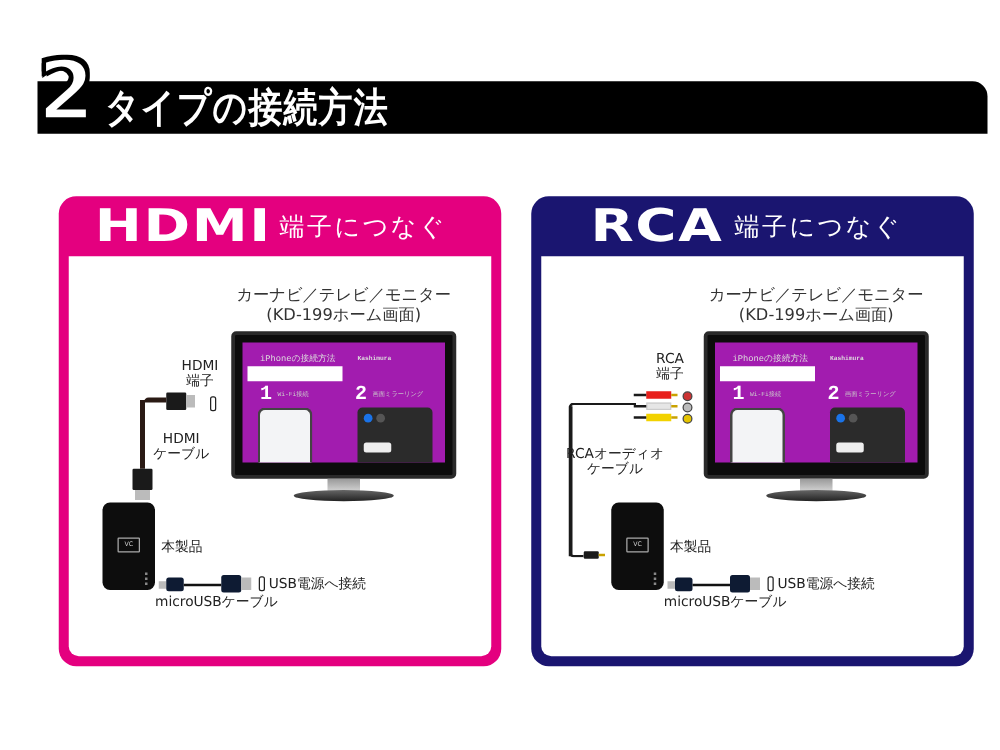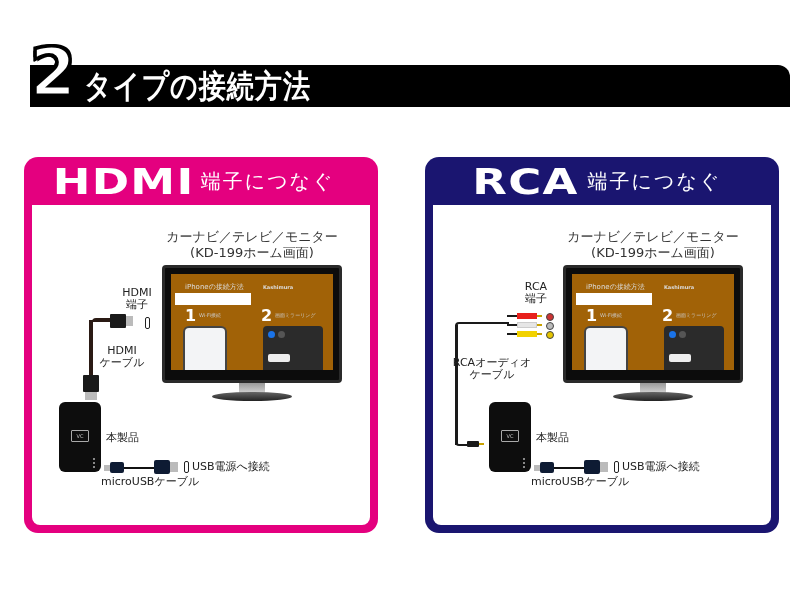--- a/index.html
+++ b/index.html
@@ -18,21 +18,21 @@
   
   .panel { top:157px; width:354px; height:376px; border-radius:14px; box-sizing:border-box; background:#fff; }
   .panel-head { left:0; top:0; width:100%; height:48px; display:flex; align-items:center; justify-content:center; gap:6px; color:#fff; }
   .panel-body { left:8px; top:48px; right:8px; bottom:8px; background:#fff; border-radius:0 0 8px 8px; }
   .brand { font-size:36px; font-weight:900; letter-spacing:1px; font-family:"DejaVu Sans",sans-serif; transform:scaleX(1.25); transform-origin:center; margin-right:14px; }
   .head-suffix { font-size:20px; font-weight:normal; letter-spacing:2px; }
 
   
   .mon-caption { text-align:center; font-size:13px; line-height:16px; color:#333; }
   .monitor { width:180px; height:118px; background:#0c0c0c; border-radius:4px; border:3px solid #2a2a2a; box-sizing:border-box; }
-  .screen { left:6px; top:6px; right:6px; bottom:10px; background:#a16207; overflow:hidden; }
+  .screen { left:6px; top:6px; right:6px; bottom:10px; background:#a21caf; overflow:hidden;font-family:Liberation Mono, monospace; }
   .scr-title { left:14px; top:8px; font-size:7px; color:#ddd; }
   .scr-brand { left:92px; top:10px; font-size:5px; color:#ddd; font-weight:bold; }
   .scr-info { left:4px; top:19px; width:76px; height:12px; background:#fff; }
   .scr-num { font-size:16px; color:#fff; font-weight:bold; }
   .scr-lbl { font-size:5px; color:#ccc; }
   .phone { width:44px; height:50px; background:#f3f4f6; border-radius:6px 6px 0 0; border:2px solid #444; border-bottom:none; box-sizing:border-box; }
   .cc { width:60px; height:50px; background:#2b2b2b; border-radius:4px 4px 0 0; }
   .cc-dot { width:7px; height:7px; border-radius:50%; background:#555; }
   .stand-neck { width:26px; height:12px; background:linear-gradient(#999,#ddd); }
   .stand-base { width:80px; height:9px; background:linear-gradient(#666,#222); border-radius:50%; }
@@ -50,21 +50,21 @@
   .usb-metal { background:#bbb; }
   .port { width:5px; height:12px; border:1.5px solid #222; border-radius:2px; box-sizing:border-box; }
 </style>
 </head>
 <body>
 
 <div class="abs title-bar"></div>
 <div class="abs title-num">2</div>
 <div class="abs title-text">タイプの接続方法</div>
 
-<div class="abs panel" style="left:24px; background:#e4007f;">
+<div class="abs panel" style="left:47px; background:#e4007f;">
   <div class="abs panel-head">
     <span class="brand">HDMI</span>
     <span class="head-suffix">端子につなぐ</span>
   </div>
   <div class="abs panel-body">
 
     <div class="abs mon-caption" style="left:130px; top:24px; width:180px;">
       <div>カーナビ／テレビ／モニター</div>
       <div>(KD-199ホーム画面)</div>
     </div>

